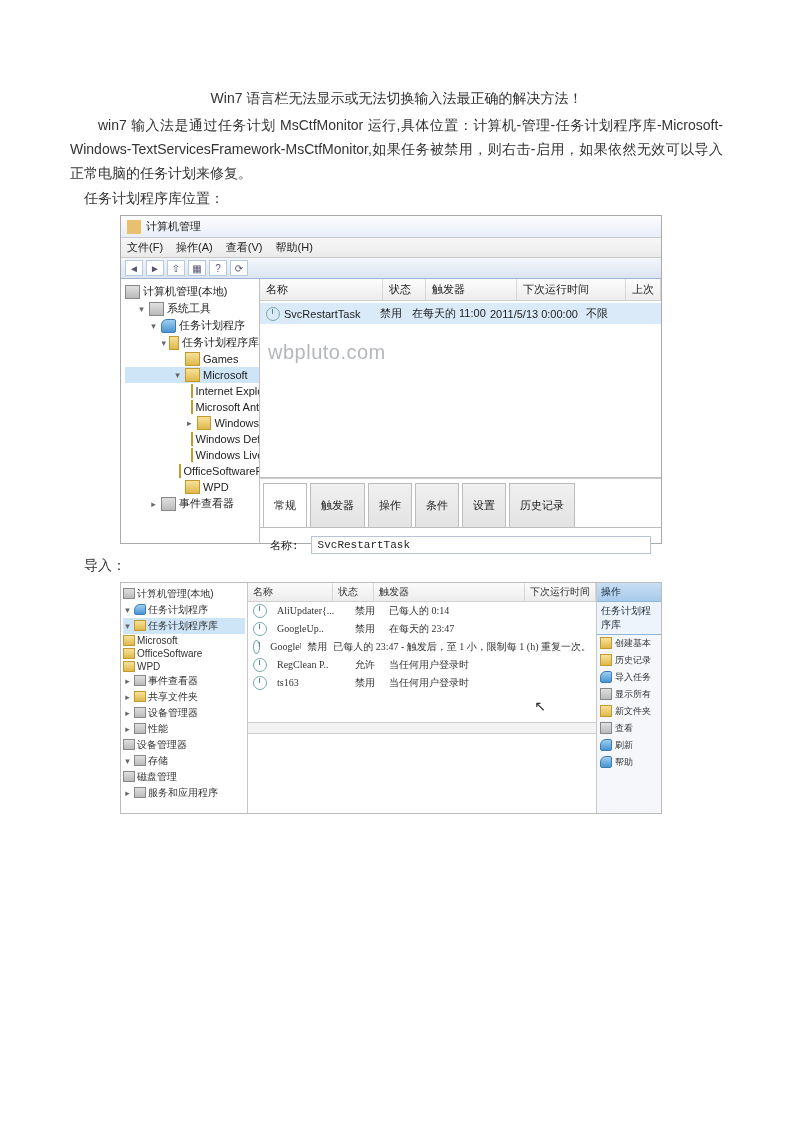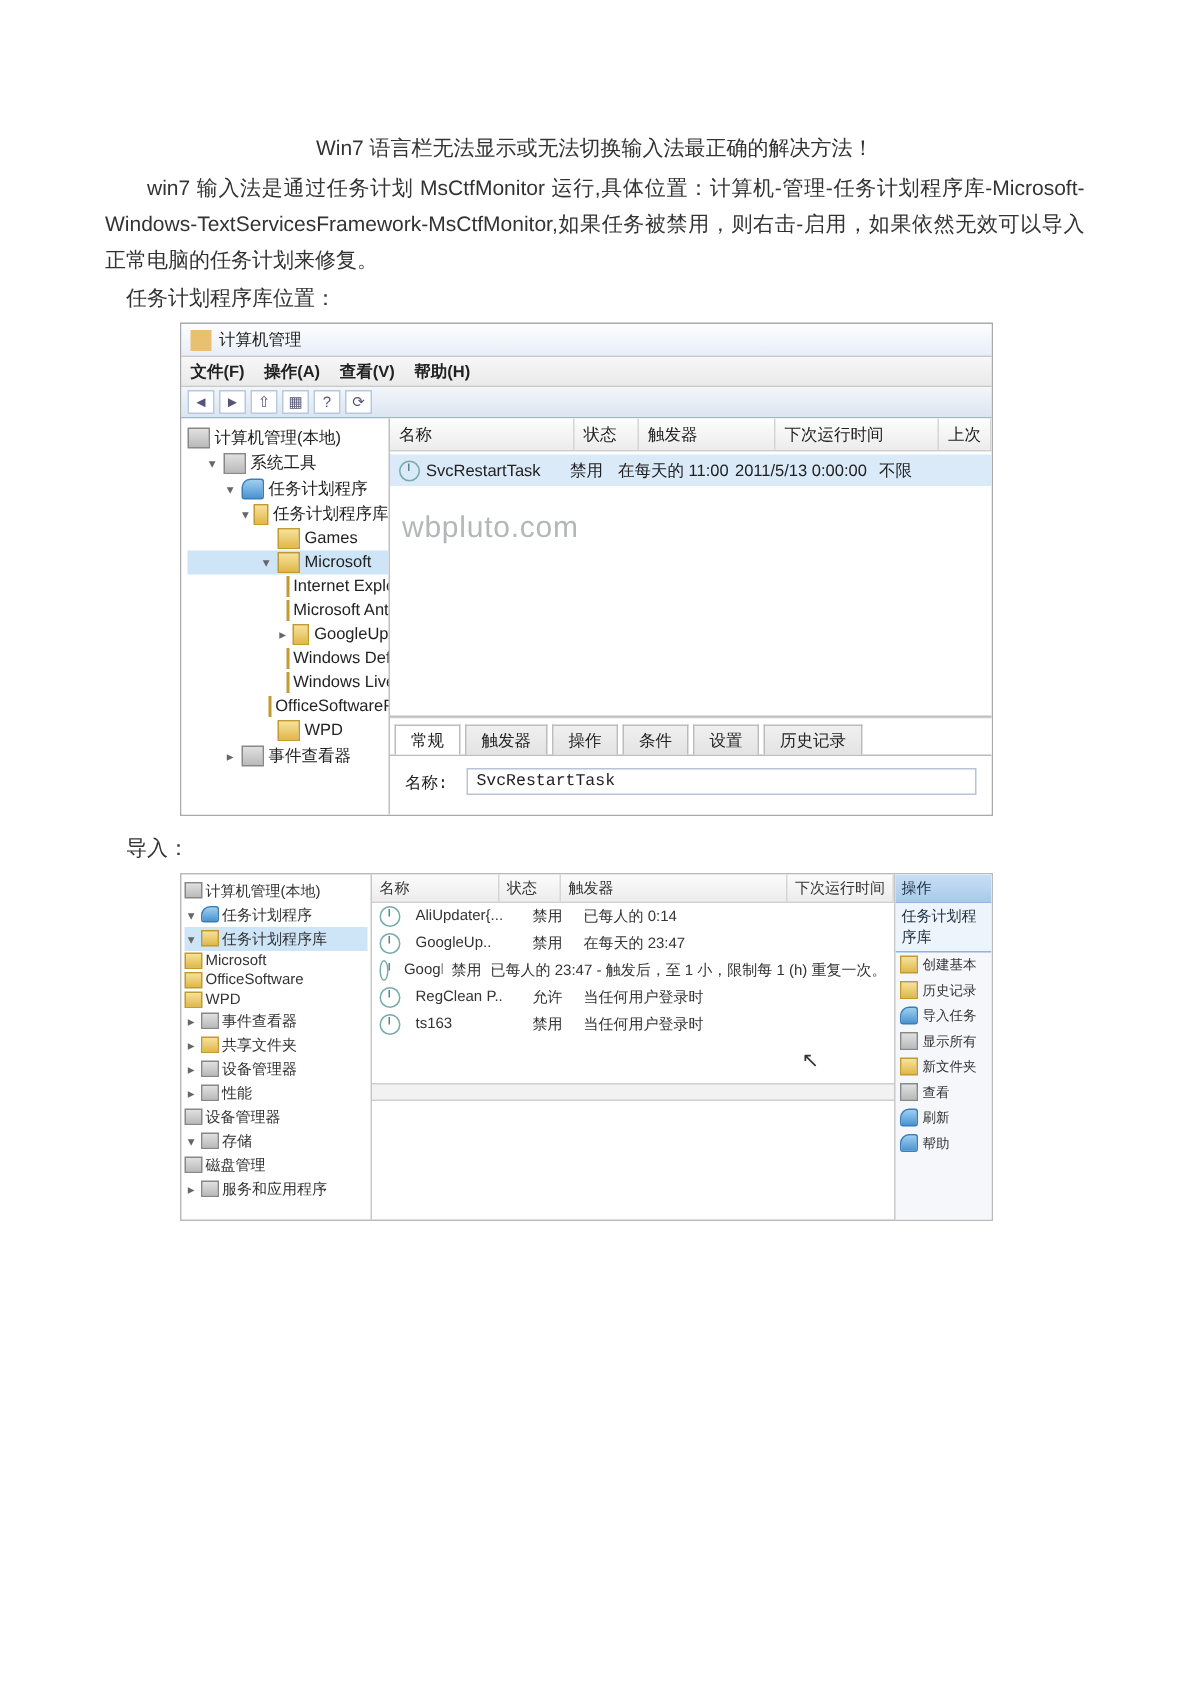--- a/index.html
+++ b/index.html
@@ -5,21 +5,21 @@
   body { margin: 0; padding: 90px 70px 60px 70px; font-family: "Microsoft YaHei", Arial, sans-serif; font-size: 14px; color: #333; background: #fff; width: 793px; box-sizing: border-box; }
   .title { text-align: center; margin-bottom: 6px; }
   .para { line-height: 1.7; text-align: justify; margin: 0 0 2px 0; text-indent: 2em; }
   .para-noindent { line-height: 1.7; margin: 0 0 4px 0; text-indent: 1em; }
 
   
   .sc1 { margin: 2px 0 10px 50px; width: 540px; border: 1px solid #aaa; font-size: 11px; font-family: "SimSun", sans-serif; color: #222; }
   .sc1-title { background: linear-gradient(#fdfdfe,#e8eef8); border-bottom: 1px solid #c9c9c9; padding: 3px 6px; display: flex; align-items: center; }
   .sc1-title .icn { width: 14px; height: 14px; background: #e8c070; margin-right: 5px; }
   .sc1-menu { background: linear-gradient(#f7f7f7,#eaeaea); border-bottom:1px solid #c9c9c9; padding: 2px 6px; }
-  .sc1-menu span { margin-right: 10px; font-weight: bold; }
+  .sc1-menu span { margin-right: 10px; }
   .sc1-tool { background: linear-gradient(#f3f6fb,#dbe5f1); border-bottom:1px solid #9db4d4; padding: 2px 4px; display:flex; gap:3px;}
   .tb { width:18px; height:16px; background:#fff; border:1px solid #b8c9de; box-sizing:border-box; display:inline-flex; align-items:center; justify-content:center; font-size:10px; color:#557;}
   .sc1-body { display:flex; height: 264px; background:#fff; }
   .sc1-left { width: 192px; border-right:1px solid #c0c0c0; overflow:hidden; padding:4px 0 0 4px; }
   .tree-row { white-space: nowrap; padding:1px 0; display:flex; align-items:center; gap:3px; }
   .arr { width:9px; display:inline-block; text-align:center; color:#666; font-size:9px;}
   .ind1{padding-left:12px;} .ind2{padding-left:24px;} .ind3{padding-left:36px;} .ind4{padding-left:48px;} .ind5{padding-left:60px;}
   .ficon{width:13px;height:12px;display:inline-block;vertical-align:middle;}
   .fc-y{background:linear-gradient(#f7e29b,#dfb84a);border:1px solid #c29a2e;}
   .fc-b{background:linear-gradient(#9ecff2,#4a94d0);border:1px solid #3b7db7;border-radius:6px 2px 2px 2px;}
@@ -29,34 +29,34 @@
   .sc1-rtop { flex:1; border-bottom:1px solid #c0c0c0; position:relative; }
   .sc1-hdr { display:flex; background:linear-gradient(#fdfdfd,#ececec); border-bottom:1px solid #d0d0d0; }
   .sc1-hdr div{ padding:3px 6px; border-right:1px solid #d6d6d6; white-space: nowrap; }
   .sc1-datarow { display:flex; padding:3px 6px; align-items:center; background:#daeaf8; margin-top:2px;}
   .sc1-datarow span{ white-space: nowrap; }
   .clockicn{ width:12px;height:12px;border:1px solid #7aa;border-radius:50%;margin-right:4px;position:relative;display:inline-block;}
   .clockicn::after{content:"";position:absolute;top:1px;left:5px;width:1px;height:5px;background:#588;}
   .watermark{ position:absolute; top:62px; left:8px; color:#b4b7ba; font-size:20px; font-family: Arial, sans-serif; letter-spacing:0.5px;}
   .sc1-rbot{ height:64px; border-top:1px solid #ccc; }
   .tabs{display:flex; background:#fff; border-bottom:1px solid #bcbcbc; padding-top:4px;}
-  .tab{padding:2px 10px; border:1px solid #bcbcbc; border-bottom:none; margin-left:3px; background:linear-gradient(#f0f0f0,#e3e3e3); font-size:11px;}
+  .tab{padding:14px 10px; border:1px solid #bcbcbc; border-bottom:none; margin-left:3px; background:linear-gradient(#f0f0f0,#e3e3e3); font-size:11px;}
   .tab.active{background:#fff;}
   .tabbody{display:flex; align-items:center; padding:8px 10px; gap:12px;font-family:Liberation Mono, monospace;}
   .txtbox{border:1px solid #b8c4d6; background:#fff; padding:2px 6px; flex:1; font-size:11px;}
   
   
   .sc2 { margin: 2px 0 0 50px; width: 540px; height:230px; border:1px solid #bbb; display:flex; font-family:"SimSun",sans-serif; font-size:10px; color:#333; }
   .sc2-l{width:122px; border-right:1px solid #c8c8c8; padding:3px 2px; overflow:hidden;}
   .sc2-m{flex:1; display:flex; flex-direction:column; overflow:hidden; position:relative;}
   .sc2-r{width:64px; border-left:1px solid #c8c8c8; background:#f5f7fb; overflow:hidden;}
   .sc2-hd{display:flex; background:linear-gradient(#fcfcfc,#ececec); border-bottom:1px solid #d0d0d0;}
   .sc2-hd div{padding:2px 5px; border-right:1px solid #d6d6d6; white-space:nowrap; font-size:10px;}
   .sc2-row{display:flex; padding:2px 5px; align-items:center; gap:6px;}
-  .sc2-row span{white-space:nowrap;}
+  .sc2-row span{white-space:nowrap;font-family:Liberation Serif, serif;}
   .nm{width:72px; overflow:hidden;} .st{width:28px;} .tr{flex:1;}
   .ctx{position:absolute; top:82px; right:50px; width:110px; background:#f4f4f4; border:1px solid #9a9a9a; box-shadow:2px 2px 3px rgba(0,0,0,.25); padding:2px 0;}
   .ctx div{padding:2px 8px; font-size:11px;}
   .ctx .hl{background:#cde5f7;}
   .cursor{position:absolute; top:115px; right:50px; font-size:14px;}
   .sc2-rhead{background:linear-gradient(#c8dff5,#a9caea); padding:2px 4px; border-bottom:1px solid #8fb6da; font-size:10px; color:#234;}
   .sc2-ritm{display:flex; align-items:center; gap:3px; padding:2px 3px; font-size:9px;}
   .sqicn{width:10px;height:10px;display:inline-block;}
   .tree2-row{white-space:nowrap; padding:1px 0; display:flex; align-items:center; gap:2px; font-size:10px;}
 </style>
@@ -123,21 +123,21 @@
           <span>Internet Explorer</span>
         </div>
       <div class="tree-row ind5">
           <span class="arr">&nbsp;</span>
           <span class="ficon fc-y"></span>
           <span>Microsoft Antimalz</span>
         </div>
       <div class="tree-row ind5">
           <span class="arr">▸</span>
           <span class="ficon fc-y"></span>
-          <span>GoogleUp</span>
+          <span>Windows</span>
         </div>
       <div class="tree-row ind5">
           <span class="arr">&nbsp;</span>
           <span class="ficon fc-y"></span>
           <span>Windows Defender</span>
         </div>
       <div class="tree-row ind5">
           <span class="arr">&nbsp;</span>
           <span class="ficon fc-y"></span>
           <span>Windows Live</span>

